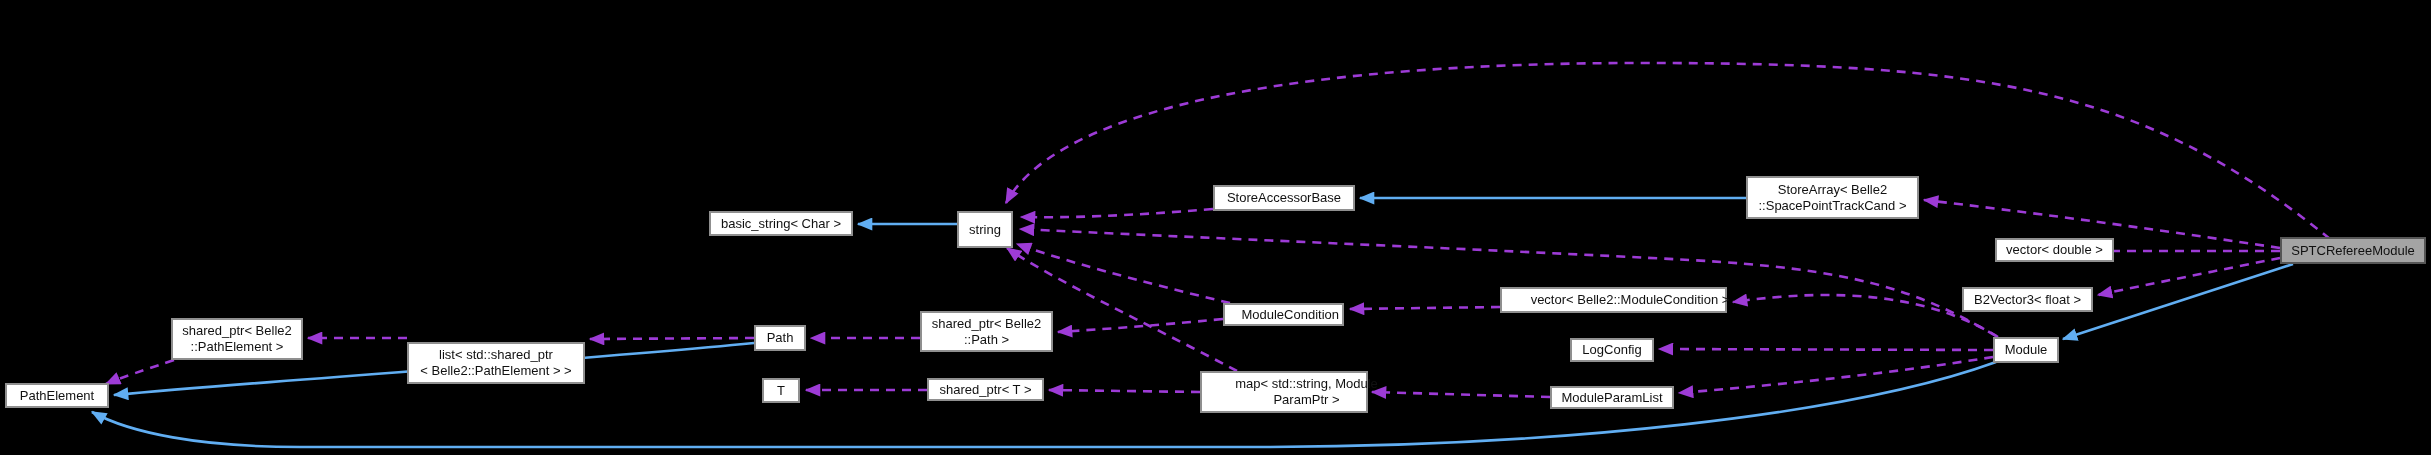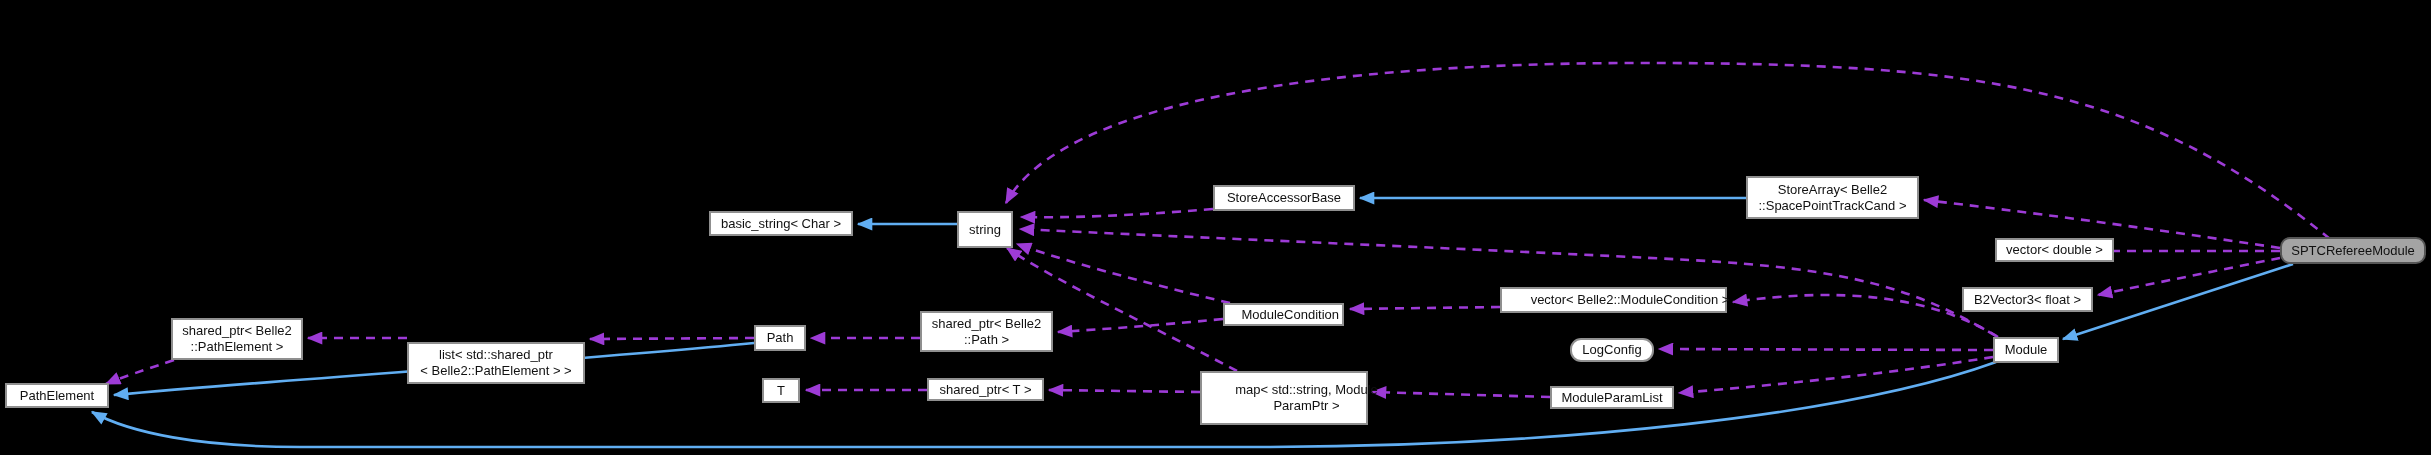--- a/index.html
+++ b/index.html
@@ -5,21 +5,21 @@
   html,body{margin:0;padding:0;background:#000;}
   #stage{position:relative;width:2431px;height:455px;background:#000;overflow:hidden;
          font-family:"Liberation Sans","DejaVu Sans",sans-serif;}
   #edges{position:absolute;left:0;top:0;width:2431px;height:455px;}
   .edge-uses{fill:none;stroke:#9d3bd6;stroke-width:2.6;stroke-dasharray:9 7;}
   .edge-inherits{fill:none;stroke:#61aef2;stroke-width:2.6;}
   .node{position:absolute;display:flex;flex-direction:column;justify-content:center;
         align-items:center;background:#ffffff;border:2px solid #8f8f8f;color:#111;
         font-size:13px;line-height:16px;text-align:center;box-sizing:border-box;
         white-space:nowrap;padding:1px 3px;cursor:pointer;}
-  .node.highlighted{background:#a4a4a4;border-color:#565656;border-radius:10px;}
+  .node.highlighted{background:#a4a4a4;border-color:#565656;}
 </style>
 </head>
 <body>
 
 <div id="stage" style="background: rgb(0, 0, 0);">
   <svg id="edges" width="2431" height="455" viewBox="0 0 2431 455" xmlns="http://www.w3.org/2000/svg">
     <defs>
       <marker id="arrow-uses" viewBox="0 0 12 10" refX="11" refY="5" markerUnits="userSpaceOnUse" markerWidth="16" markerHeight="13" orient="auto">
         <path d="M0,0 L12,5 L0,10 Z" fill="#9d3bd6"></path>
       </marker>
@@ -77,30 +77,30 @@
       </div>
       <div class="node" style="left: 1962px; top: 287px; width: 131px; height: 25px; text-align: right;">
         <div>B2Vector3&lt; float &gt;</div>
       </div>
       <div class="node" style="left: 1500px; top: 287px; width: 227px; height: 26px; padding-left: 36px;">
         <div>vector&lt; Belle2::ModuleCondition &gt;</div>
       </div>
       <div class="node" style="left: 1223px; top: 303px; width: 121px; height: 23px; align-items: flex-end;">
         <div>ModuleCondition</div>
       </div>
-      <div class="node" style="left: 1570px; top: 338px; width: 84px; height: 24px; border-radius: 11px;">
+      <div class="node" style="left: 1570px; top: 338px; width: 84px; height: 24px;">
         <div>LogConfig</div>
       </div>
       <div class="node" style="left: 1993px; top: 337px; width: 66px; height: 26px;">
         <div>Module</div>
       </div>
       <div class="node" style="left: 1550px; top: 386px; width: 124px; height: 23px;">
         <div>ModuleParamList</div>
       </div>
-      <div class="node" style="left: 1200px; top: 371px; width: 168px; height: 54px; padding-left: 48px;">
+      <div class="node" style="left: 1200px; top: 371px; width: 168px; height: 42px; padding-left: 48px;">
         <div>map&lt; std::string, Module</div>
         <div>ParamPtr &gt;</div>
       </div>
       <div class="node" style="left: 920px; top: 311px; width: 133px; height: 41px;">
         <div>shared_ptr&lt; Belle2</div>
         <div>::Path &gt;</div>
       </div>
       <div class="node" style="left: 754px; top: 325px; width: 52px; height: 26px;">
         <div>Path</div>
       </div>

